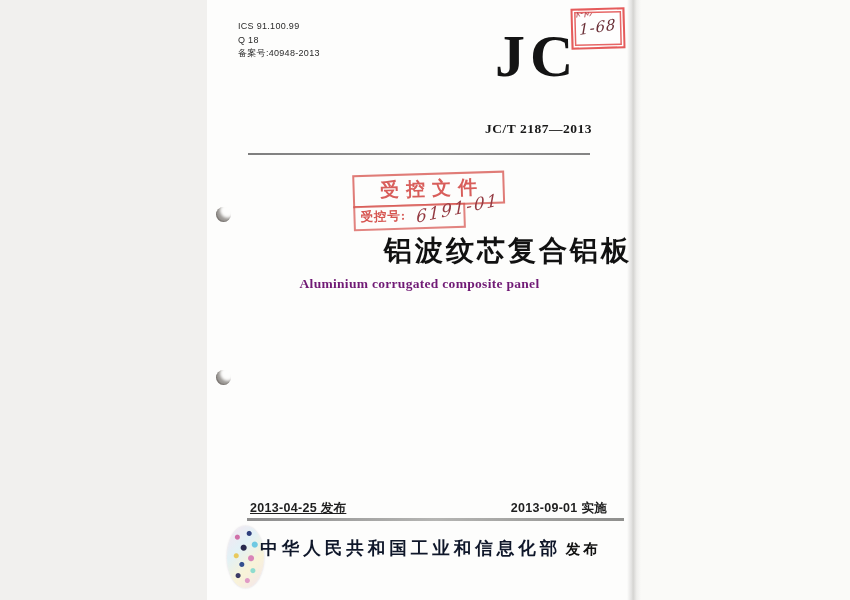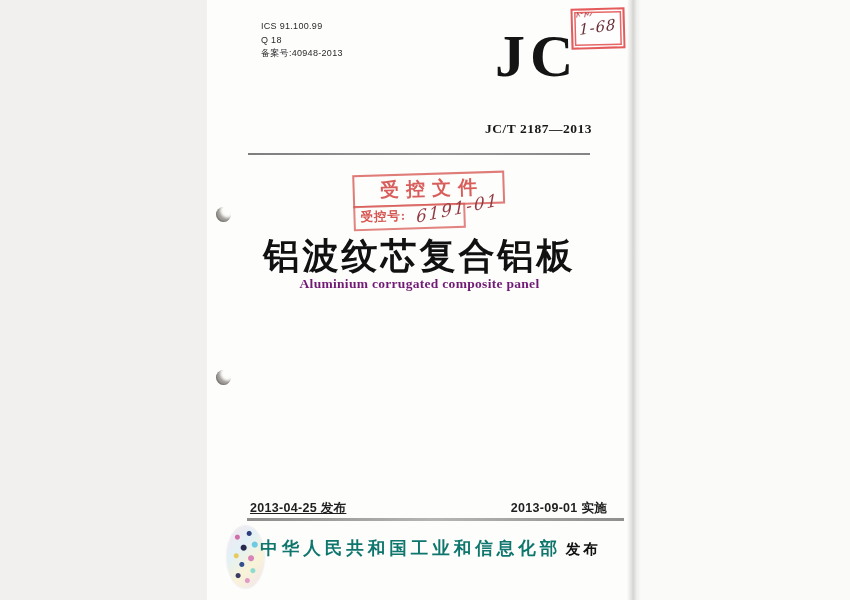--- a/index.html
+++ b/index.html
@@ -15,21 +15,21 @@
     background:#fdfdfc;
   }
   .page-edge{
     position:absolute;left:627px;top:0;width:14px;height:600px;
     background:linear-gradient(90deg,rgba(0,0,0,0) 0%,rgba(120,118,115,.28) 45%,rgba(180,178,175,.15) 70%,rgba(0,0,0,0) 100%);
   }
 
   
   .ics-block{
     position:absolute;left:31px;top:20px;
-    font-size:9px;line-height:1.5;color:#2a2a2a;letter-spacing:.3px;margin-left:23px;
+    font-size:9px;line-height:1.5;color:#2a2a2a;letter-spacing:.3px;
   }
 
   
   .corner-stamp{
     position:absolute;left:364px;top:8px;width:50px;height:37px;
     border:2px solid rgba(224,62,62,.85);
     box-shadow:inset 0 0 0 1.5px #fff, inset 0 0 0 3px rgba(224,62,62,.8);
     transform:rotate(-1.5deg);
     background:rgba(255,255,255,.6);
   }
@@ -103,23 +103,23 @@
   .punch-hole{
     position:absolute;width:15px;height:15px;border-radius:50%;
     background:#fdfdfc;
     box-shadow:inset 4px -4px 3px rgba(75,70,64,.55), inset 1px -1px 1px rgba(75,70,64,.4);
   }
   .hole-1{left:9px;top:207px;}
   .hole-2{left:9px;top:370px;}
 
   
   .main-title{
-    position:absolute;left:0;top:232px;width:100%;text-align:center;
+    position:absolute;left:0;top:232px;width:100%;text-align:right;
     font-family:"DejaVu Sans","Liberation Sans",sans-serif;
-    font-weight:bold;font-size:36px;letter-spacing:3px;color:#111;
+    font-weight:bold;font-size:28px;letter-spacing:3px;color:#111;
     white-space:nowrap;
   }
   .sub-title{
     position:absolute;left:0;top:276px;width:100%;text-align:center;
     font-family:"Liberation Serif","DejaVu Serif",serif;
     font-weight:bold;font-size:13.5px;color:#701a75;letter-spacing:.3px;
   }
 
   
   .date-left{
@@ -149,21 +149,21 @@
       radial-gradient(circle at 55% 88%, #e09ac5 0 2px, transparent 3px),
       linear-gradient(135deg,#f7e6f0 0%,#e2f1f6 35%,#f9f3d8 65%,#f2e3ee 100%);
     box-shadow:0 0 2px rgba(150,140,160,.4);
   }
   .publisher-row{
     position:absolute;left:0;top:536px;width:100%;text-align:center;
     padding-left:22px;box-sizing:border-box;white-space:nowrap;
   }
   .publisher{
     font-family:"Liberation Serif","DejaVu Serif",serif;
-    font-weight:bold;font-size:17.5px;letter-spacing:4px;color:#0f766e;
+    font-weight:bold;font-size:17.5px;letter-spacing:4px;color:#0f172a;
   }
   .publish-label{
     font-family:"Liberation Serif","DejaVu Serif",serif;
     font-weight:bold;font-size:14.5px;letter-spacing:3px;color:#111;
   }
 </style>
 </head>
 <body>
 
 <div class="bg-left"></div>

